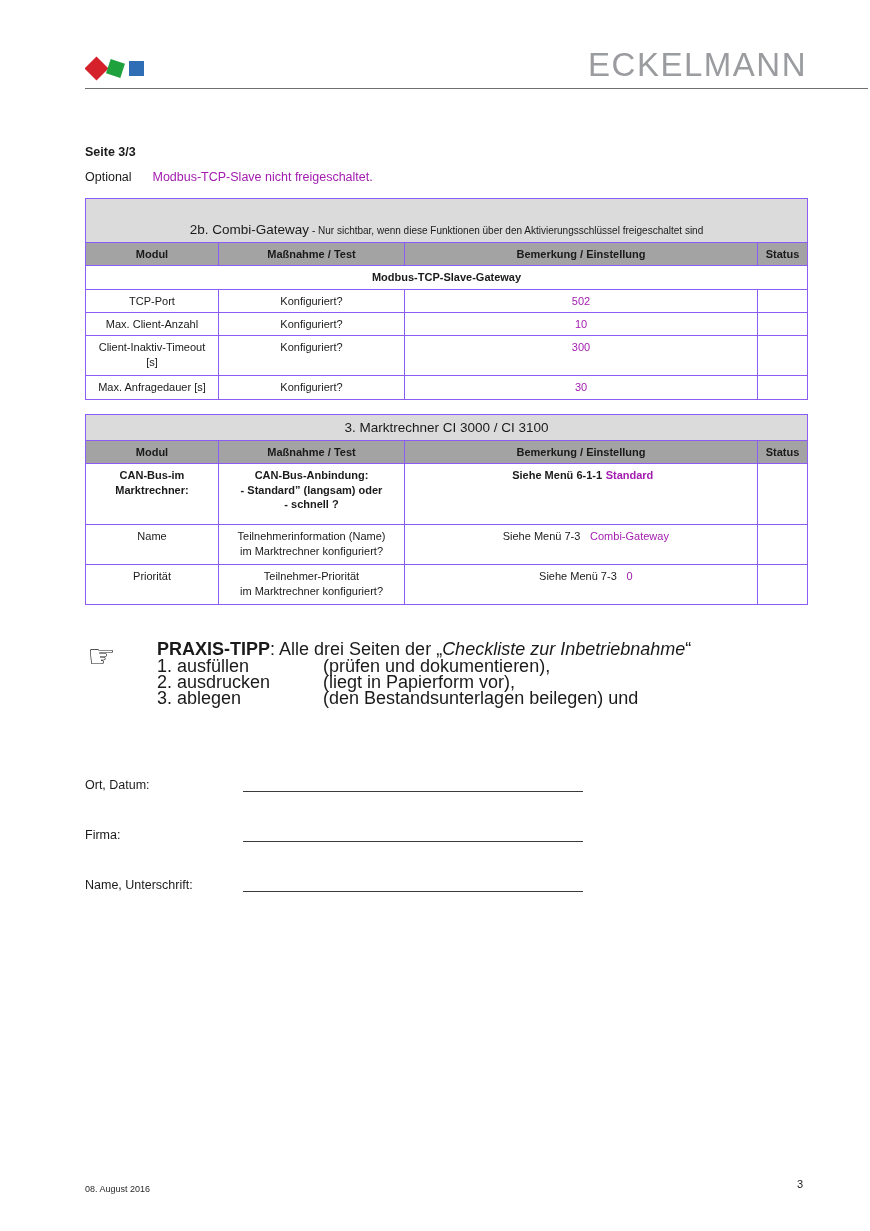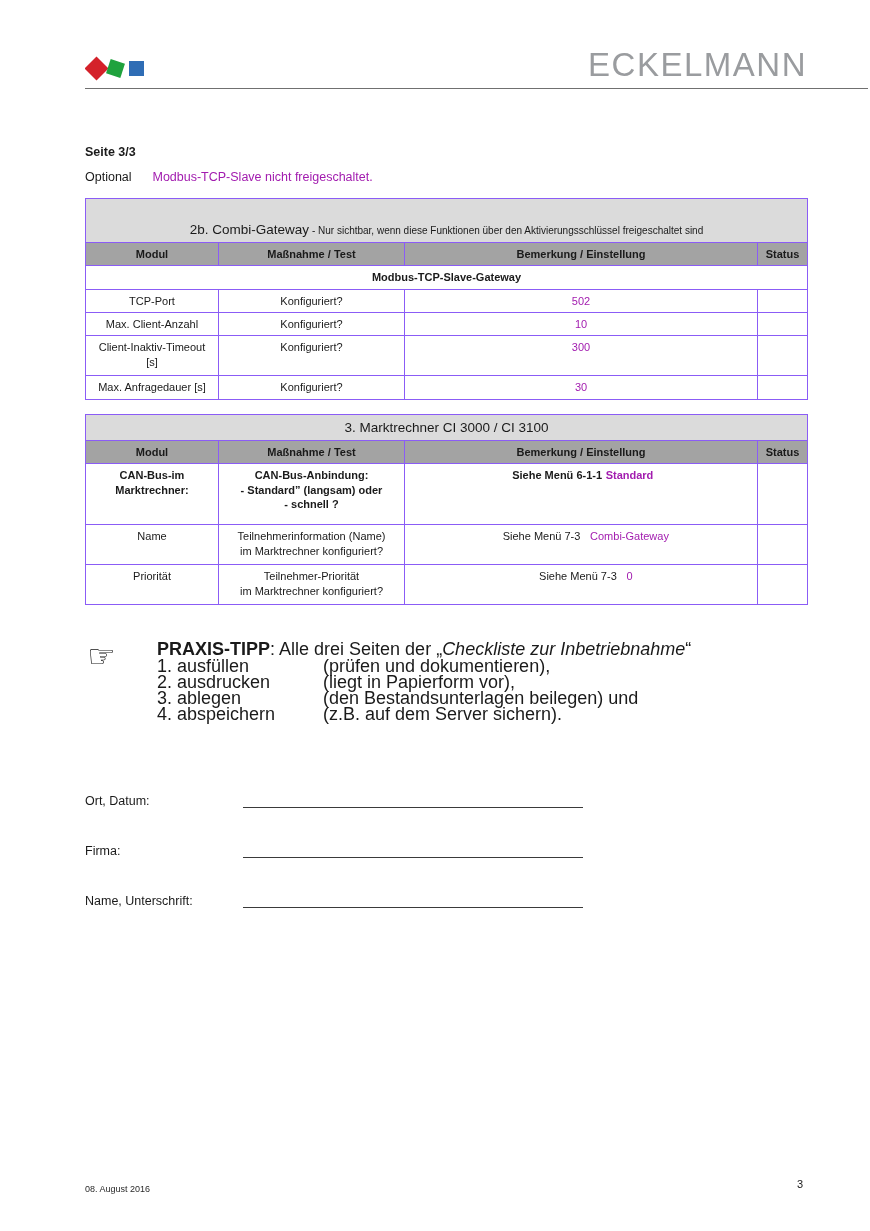--- a/index.html
+++ b/index.html
@@ -181,24 +181,20 @@
             <span>(prüfen und dokumentieren),</span>
           </div>
           <div class="step-row">
             <span class="step-name">2. ausdrucken</span>
             <span>(liegt in Papierform vor),</span>
           </div>
           <div class="step-row">
             <span class="step-name">3. ablegen</span>
             <span>(den Bestandsunterlagen beilegen) und</span>
           </div>
-          <div class="step-row">
-            <span class="step-name">4. abspeichern</span>
-            <span>(z.B. auf dem Server sichern).</span>
-          </div>
         </div>
       </div>
     </div>
 
     <div class="signature">
       <div class="sig-row">
         <span class="sig-label">Ort, Datum:</span>
         <span class="sig-line"></span>
       </div>
       <div class="sig-row">

